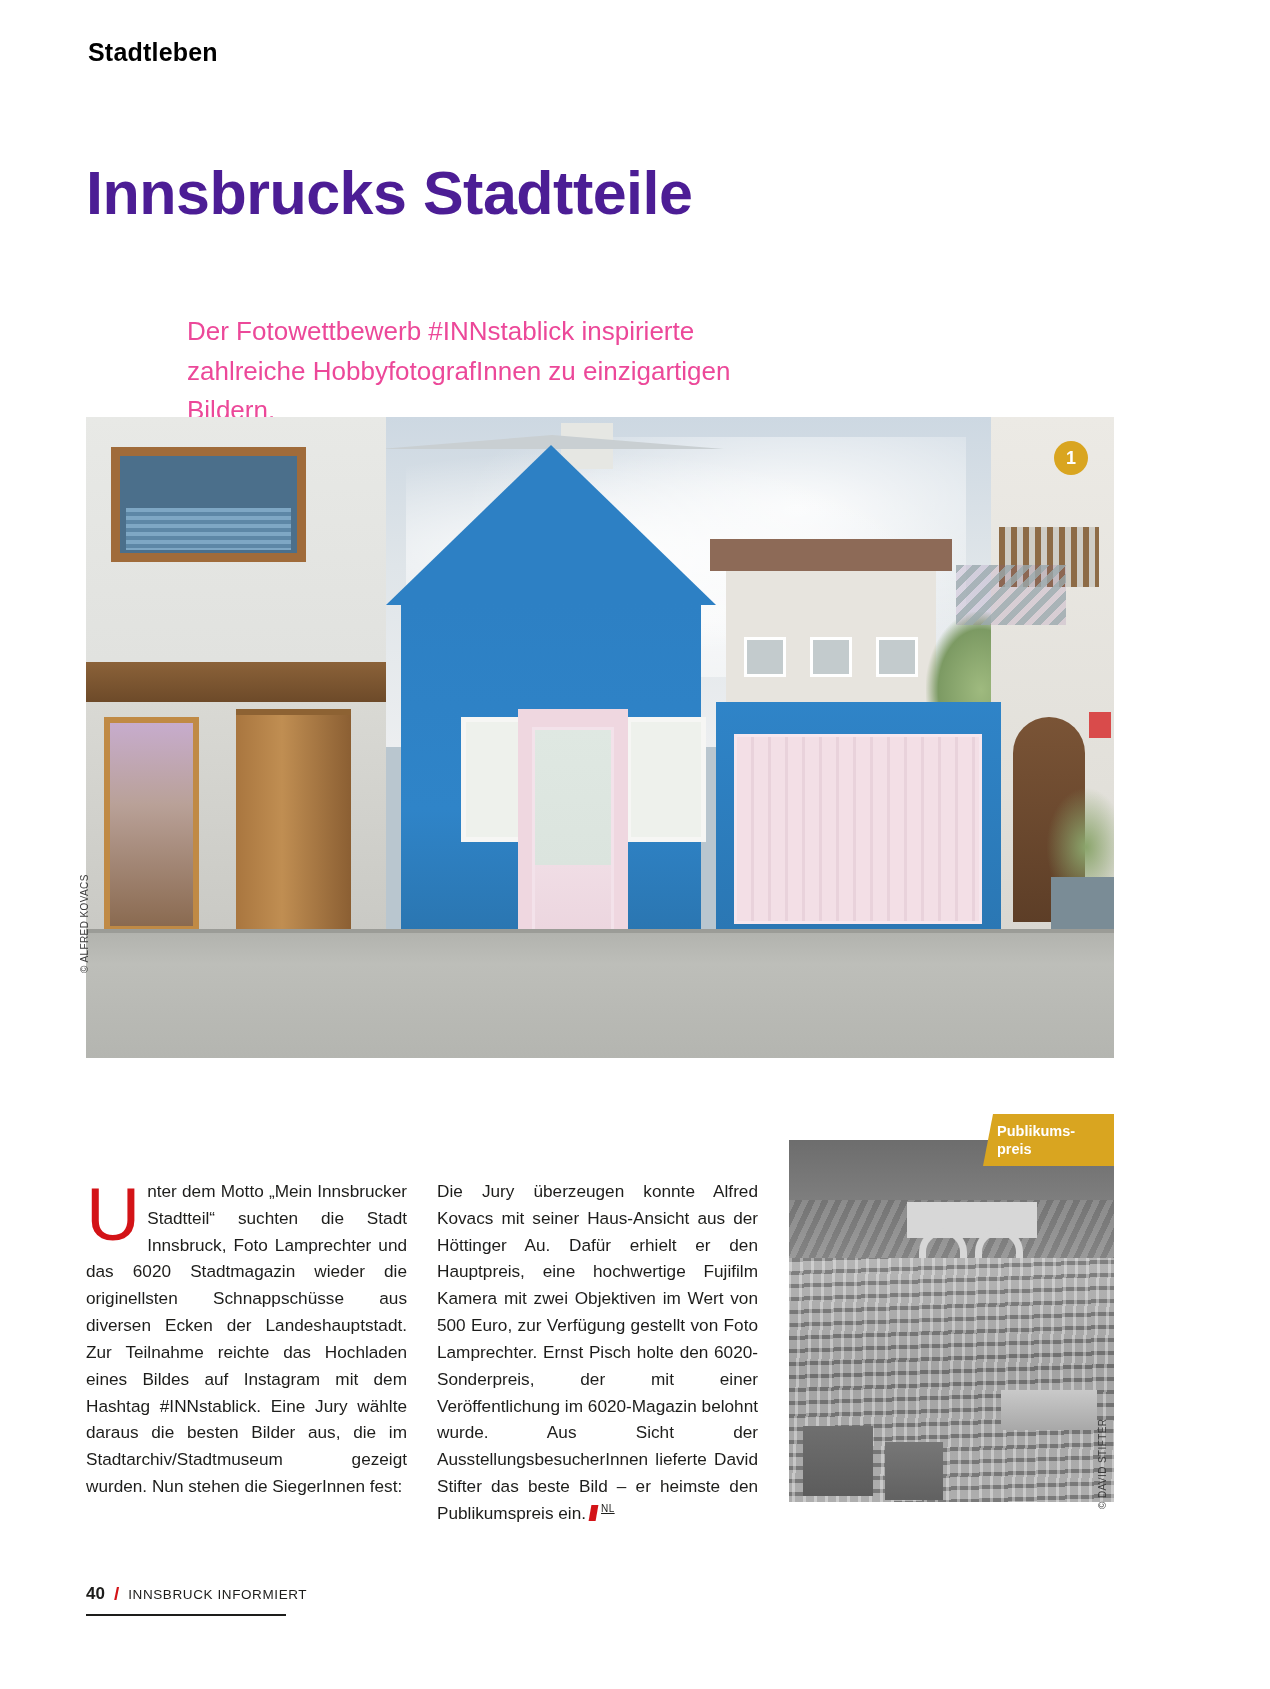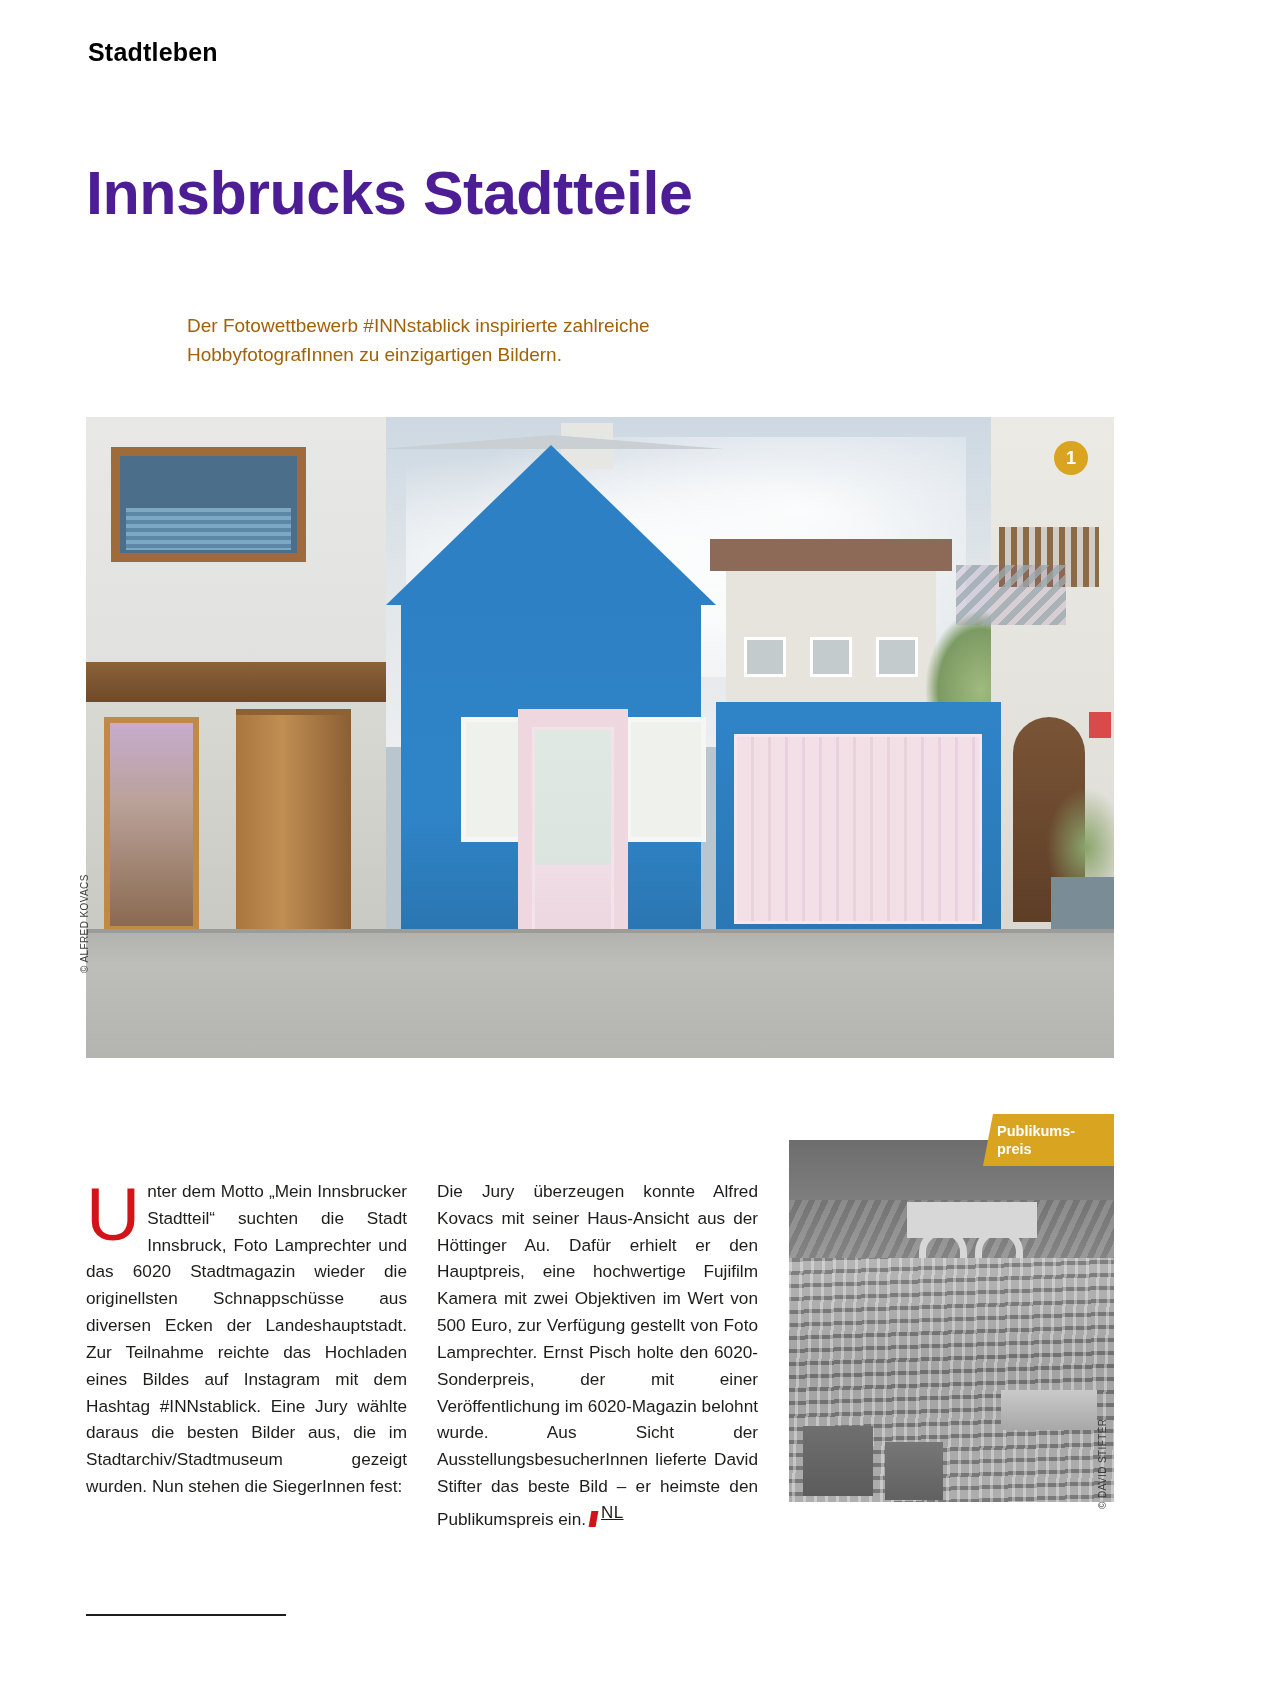--- a/index.html
+++ b/index.html
@@ -45,23 +45,23 @@
     letter-spacing: -0.5px;
   }
   .headline .l2 { display: block; }
 
   
   .standfirst {
     position: absolute;
     left: 187px;
     top: 312px;
     width: 600px;
-    font-size: 19px;
+    font-size: 26px;
     line-height: 1.52;
-    color: #a16207;
+    color: #ec4899;
   }
 
   
   .photo-main {
     position: absolute;
     left: 86px;
     top: 417px;
     width: 1028px;
     height: 641px;
     overflow: hidden;
@@ -289,21 +289,21 @@
 
   .endmark {
     display: inline-block;
     width: 7px;
     height: 16px;
     background: #d31317;
     transform: skewX(-10deg);
     margin: 0 4px -2px 4px;
   }
   .initials {
-    font-size: 17px;
+    font-size: 10px;
     vertical-align: super;
     letter-spacing: .4px;
     text-decoration: underline;
   }
 
   
   .photo-sec {
     position: absolute;
     left: 789px;
     top: 1140px;
@@ -508,15 +508,20 @@
     <div class="block2"></div>
   </figure>
 
   <div class="award-flag">
     <span>Publikums-</span><br>
     <span>preis</span>
   </div>
 
   <div class="credit-sec">© DAVID STIFTER</div>
 
+  <div class="footer">
+    <span class="pageno">40</span>
+    <span class="slash">/</span>
+    <span class="mag">INNSBRUCK INFORMIERT</span>
+  </div>
   <div class="footer-rule"></div>
 
 </div>
 
 </body></html>

